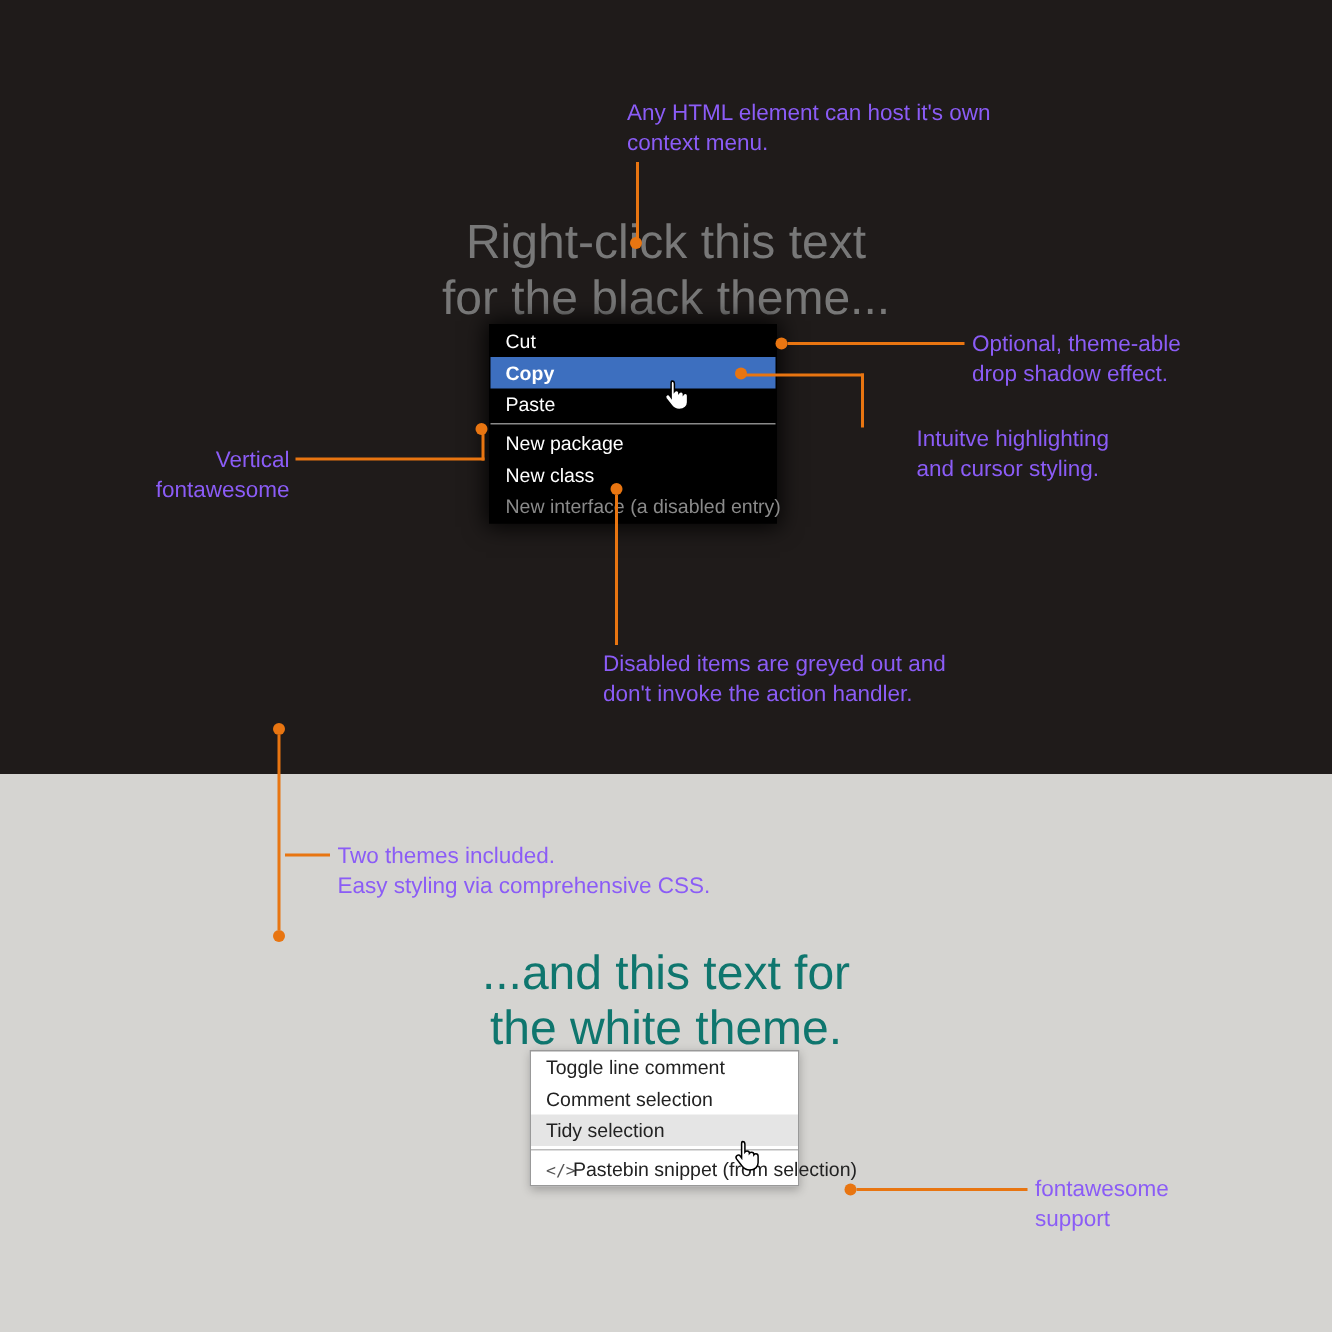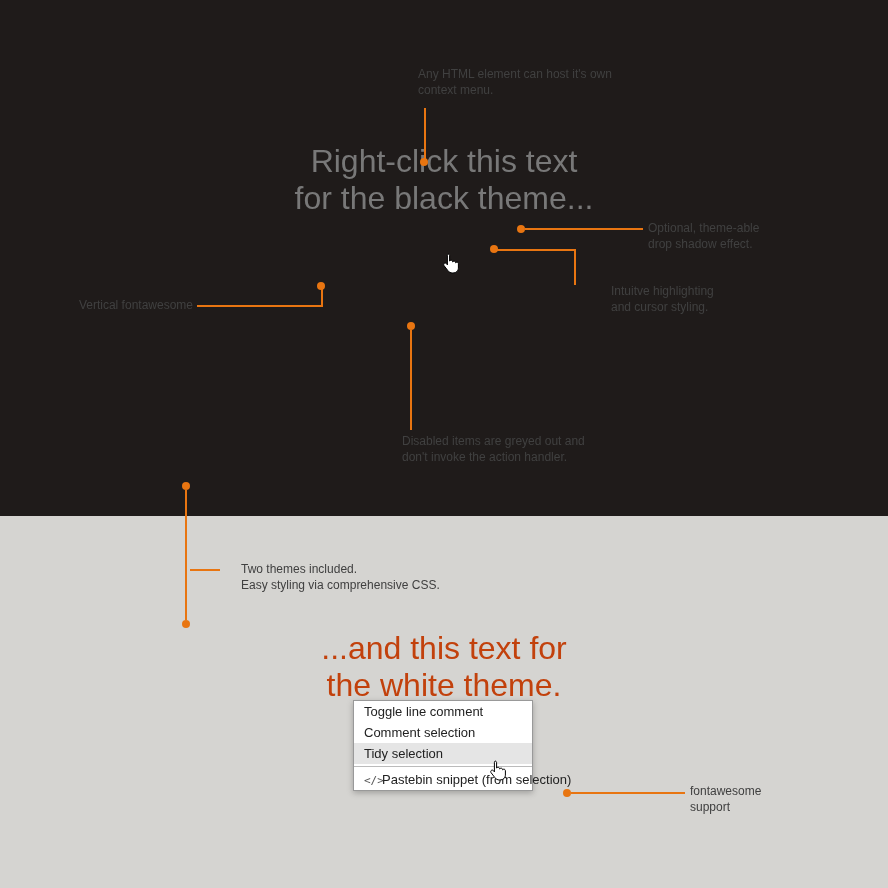--- a/index.html
+++ b/index.html
@@ -4,24 +4,24 @@
 <style>
   * { box-sizing: border-box; margin: 0; padding: 0; }
   html, body { width: 888px; height: 888px; overflow: hidden; font-family: "Segoe UI", Arial, sans-serif; }
   .stage { position: relative; width: 888px; height: 888px; }
   .dark  { position: absolute; left:0; top:0;   width:888px; height:516px; background:#1f1b1a; }
   .light { position: absolute; left:0; top:516px; width:888px; height:372px; background:#d5d4d1; }
 
   
   .headline { position:absolute; color:#787878; font-weight:300; text-align:center; line-height:1.15; }
   .headline.dark-h  { font-size:32px; left:0; width:888px; top:143px; }
-  .headline.light-h { font-size:32px; left:0; width:888px; top:630px; color:#c2410c; }
+  .headline.light-h { font-size:32px; left:0; width:888px; top:630px; color:#0f766e; }
 
   
-  .anno { position:absolute; color:#404040; font-size:12px; line-height:1.35; }
+  .anno { position:absolute; color:#8b5cf6; font-size:15px; line-height:1.35; }
   .dot  { position:absolute; width:8px; height:8px; border-radius:50%; background:#e87511; }
   .line { position:absolute; background:#e87511; }
 
   
   .menu { position:absolute; font-size:13px; }
   .menu.black { background:#000; color:#fff; border:1px solid #000; box-shadow:0 0 14px 2px rgba(0,0,0,.9); }
   .menu.white { background:#fff; color:#222; border:1px solid #999; box-shadow:0 2px 6px rgba(0,0,0,.25); }
   .menu .item { padding:3px 10px; white-space:nowrap; cursor:default; }
   .menu.black .item    { color:#fff; }
   .menu.black .item.hl { background:#3d6fbf; font-weight:600;}
@@ -44,20 +44,29 @@
 
   <div class="headline dark-h">
     <span>Right-click this text</span><br>
     <span>for the black theme...</span>
   </div>
   <div class="headline light-h">
     <span>...and this text for</span><br>
     <span>the white theme.</span>
   </div>
 
+  <div class="menu black" style="left:326px; top:216px; width:192px;">
+    <div class="item">Cut</div>
+    <div class="item hl">Copy</div>
+    <div class="item">Paste</div>
+    <div class="sep"></div>
+    <div class="item">New package</div>
+    <div class="item">New class</div>
+    <div class="item disabled">New interface (a disabled entry)</div>
+  </div>
 
   <div class="cursor" style="left:442px; top:252px;">
     <svg viewBox="0 0 18 22">
         <path d="M6 2c1 0 1.6.8 1.6 1.8V9c.3-.4.9-.7 1.5-.7 1 0 1.5.7 1.5 1.6.3-.4.9-.7 1.5-.7 1 0 1.5.7 1.5 1.6.3-.4.8-.6 1.3-.6.9 0 1.5.7 1.5 1.7v4.3c0 2.6-2 4.8-5.6 4.8-2.5 0-3.8-.9-5-2.5L2 13.6c-.5-.8-.3-1.8.5-2.3.7-.4 1.6-.2 2.1.5l.8 1.1V3.8C5.4 2.8 5.9 2 6 2z" fill="#fff" stroke="#000" stroke-width="1"></path>
       </svg>
   </div>
 
   <div class="menu white" style="left:353px; top:700px; width:180px;">
     <div class="item">Toggle line comment</div>
     <div class="item">Comment selection</div>
@@ -103,21 +112,21 @@
   <div class="line" style="left:321px; top:286px; width:2px; height:21px;"></div>
   <div class="dot" style="left:317px; top:282px;"></div>
 
   <div class="anno" style="left:402px; top:433px;">
     <span>Disabled items are greyed out and</span><br>
     <span>don't invoke the action handler.</span>
   </div>
   <div class="dot" style="left:407px; top:322px;"></div>
   <div class="line" style="left:410px; top:330px; width:2px; height:100px;"></div>
 
-  <div class="anno" style="left:241px; top:561px;">
+  <div class="anno" style="left:225px; top:561px;">
     <span>Two themes included.</span><br>
     <span>Easy styling via comprehensive CSS.</span>
   </div>
   <div class="dot" style="left:182px; top:482px;"></div>
   <div class="line" style="left:185px; top:490px; width:2px; height:130px;"></div>
   <div class="dot" style="left:182px; top:620px;"></div>
   <div class="line" style="left:190px; top:569px; width:30px; height:2px;"></div>
 
   <div class="anno" style="left:690px; top:783px;">
     <span>fontawesome</span><br>

